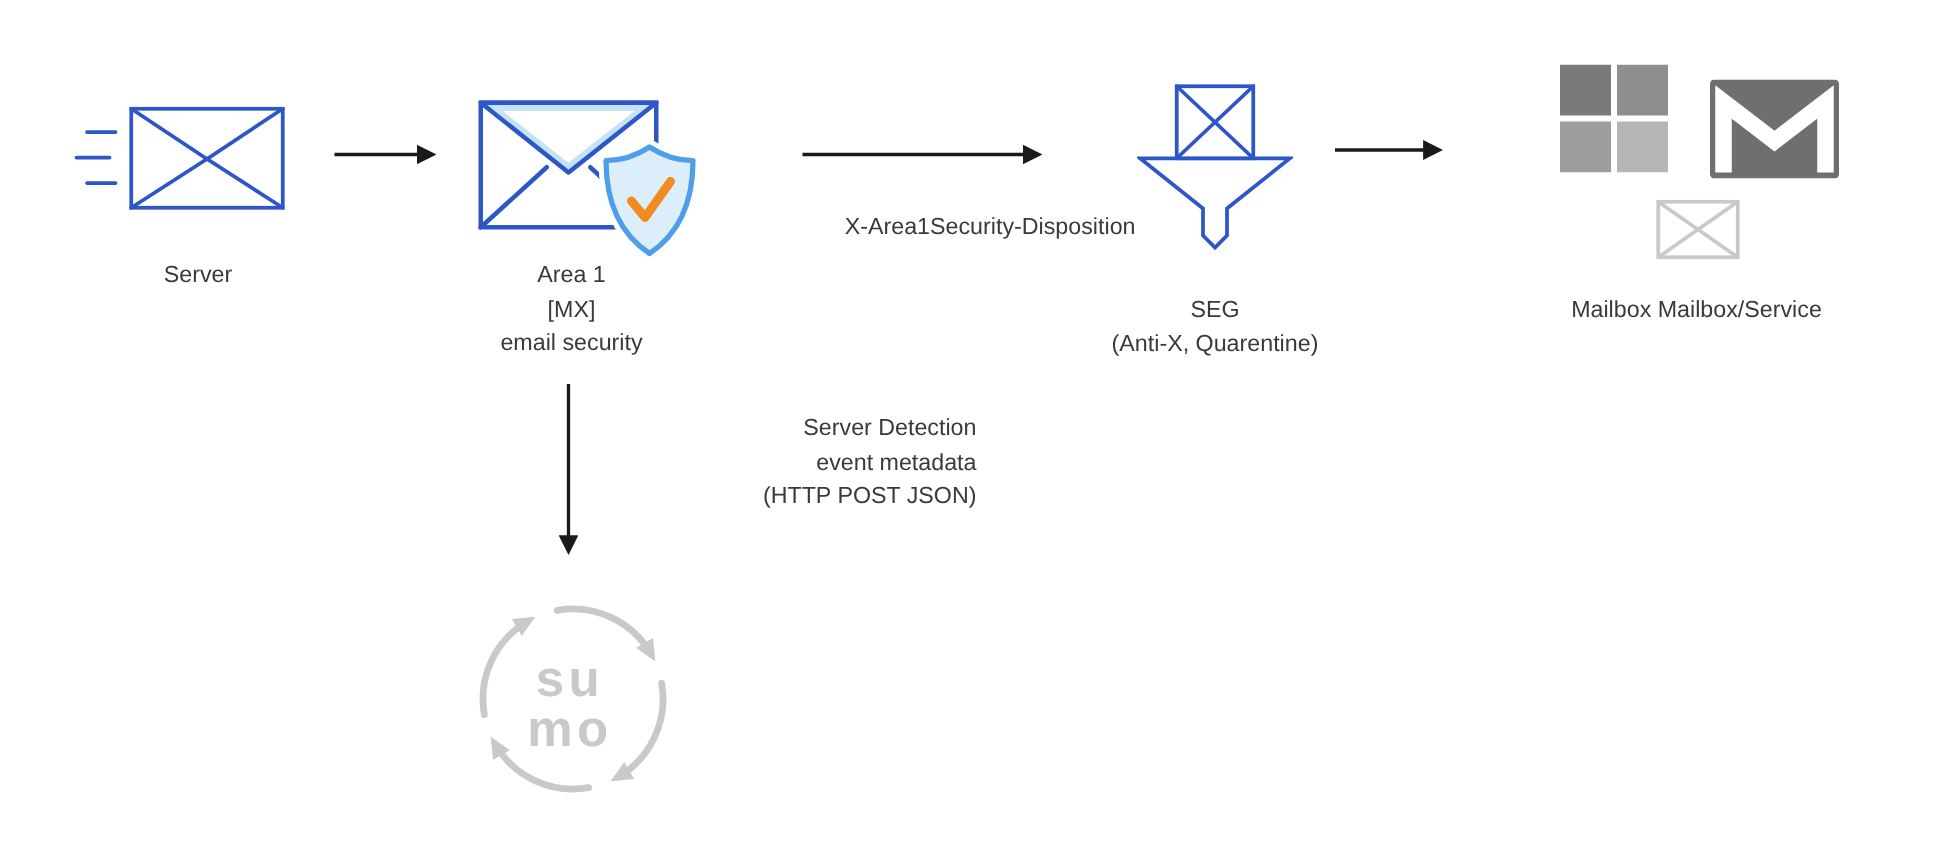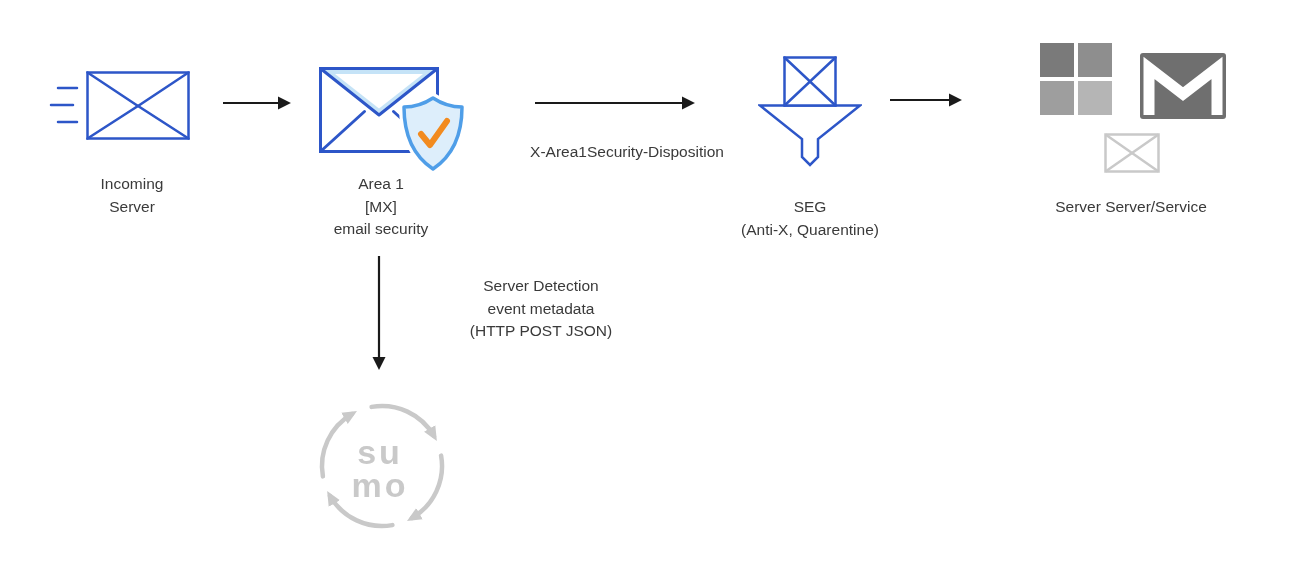--- a/index.html
+++ b/index.html
@@ -9,21 +9,21 @@
     --ms-gray-tl:#7a7a7a; --ms-gray-tr:#8e8e8e; --ms-gray-bl:#9e9e9e; --ms-gray-br:#b5b5b5;
     --gmail-gray:#6f6f6f;
   }
   *{margin:0;padding:0;box-sizing:border-box}
   body{background:#fff}
   .canvas{position:relative;width:1291px;height:574px;background:#fff;
           font-family:"Liberation Sans",sans-serif;font-size:15.5px;
           color:var(--text-gray);overflow:hidden}
   .abs{position:absolute}
   .label{position:absolute;text-align:center;line-height:22.5px}
-  .label.left-align{text-align:center}
+  .label.left-align{text-align:right}
 
   
   .bs{stroke:var(--brand-blue);stroke-width:2.5;fill:none;stroke-linecap:round}
   .bsf{stroke:var(--brand-blue);stroke-width:2.5;fill:#fff}
   .bs3{stroke:var(--brand-blue);stroke-width:3;fill:none;stroke-linecap:round}
   .bsf3{stroke:var(--brand-blue);stroke-width:3;fill:#fff}
   .flap-fill{fill:var(--light-blue);stroke:var(--brand-blue);stroke-width:3;stroke-linejoin:round}
   .white-fill{fill:#fff}
 
   
@@ -67,21 +67,20 @@
 
   <svg class="abs" style="left:48px;top:71px" width="142" height="70" viewBox="0 0 142 70">
     <line class="bs" x1="10" y1="17" x2="29" y2="17"></line>
     <line class="bs" x1="3" y1="34" x2="25" y2="34"></line>
     <line class="bs" x1="10" y1="51" x2="29" y2="51"></line>
     <rect class="bsf" x="39.5" y="1.5" width="101" height="66"></rect>
     <path class="bs" d="M39.5 1.5 L90 35 L140.5 1.5"></path>
     <path class="bs" d="M39.5 67.5 L90 35 L140.5 67.5"></path>
   </svg>
   <div class="label" style="left:61px;top:173px;width:142px">
-    <div>Incoming</div>
     <div>Server</div>
   </div>
 
   <svg class="abs" style="left:221px;top:96px" width="76" height="14" viewBox="0 0 76 14">
     <path class="black-arrow" d="M2 7 H66" marker-end="url(#ah-black)"></path>
   </svg>
 
   <svg class="abs" style="left:318px;top:66px" width="122" height="88" viewBox="0 0 122 88">
     <rect class="bsf3" x="2.5" y="2.5" width="117" height="83"></rect>
     <path class="flap-fill" d="M2.5 2.5 L61 49 L119.5 2.5 Z"></path>
@@ -128,21 +127,21 @@
   </svg>
   <svg class="abs" style="left:1140px;top:53px" width="86" height="66" viewBox="0 0 86 66">
     <rect class="gmail-bg" x="0" y="0" width="86" height="66" rx="3"></rect>
     <path class="gmail-m" d="M9 62 V15 L43 41 L77 15 V62"></path>
   </svg>
   <svg class="abs" style="left:1104px;top:133px" width="56" height="40" viewBox="0 0 56 40">
     <rect class="gs" x="1.5" y="1.5" width="53" height="37"></rect>
     <path class="gs-line" d="M1.5 1.5 L28 20 L54.5 1.5"></path>
     <path class="gs-line" d="M1.5 38.5 L28 20 L54.5 38.5"></path>
   </svg>
-  <div class="label" style="left:1017px;top:196px;width:228px">Server Server/Service</div>
+  <div class="label" style="left:1017px;top:196px;width:228px">Mailbox Mailbox/Service</div>
 
   <svg class="abs" style="left:372px;top:254px" width="14" height="122" viewBox="0 0 14 122">
     <path class="black-arrow" d="M7 2 V112" marker-end="url(#ah-black)"></path>
   </svg>
   <div class="label left-align" style="left:431px;top:275px;width:220px">
     <div>Server Detection</div>
     <div>event metadata</div>
     <div>(HTTP POST JSON)</div>
   </div>
 

